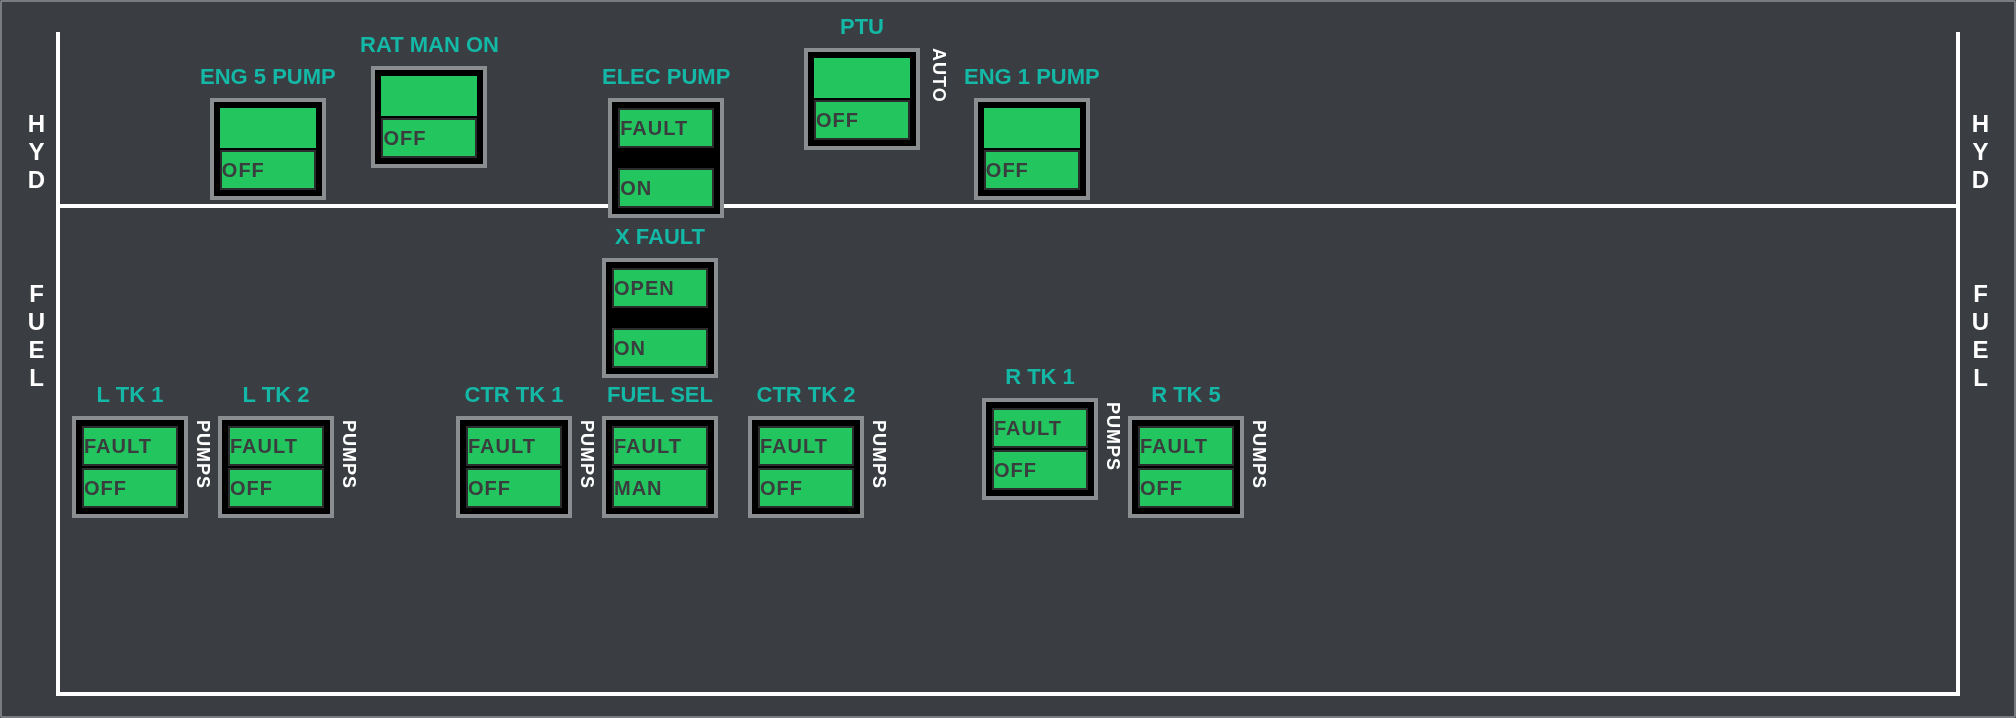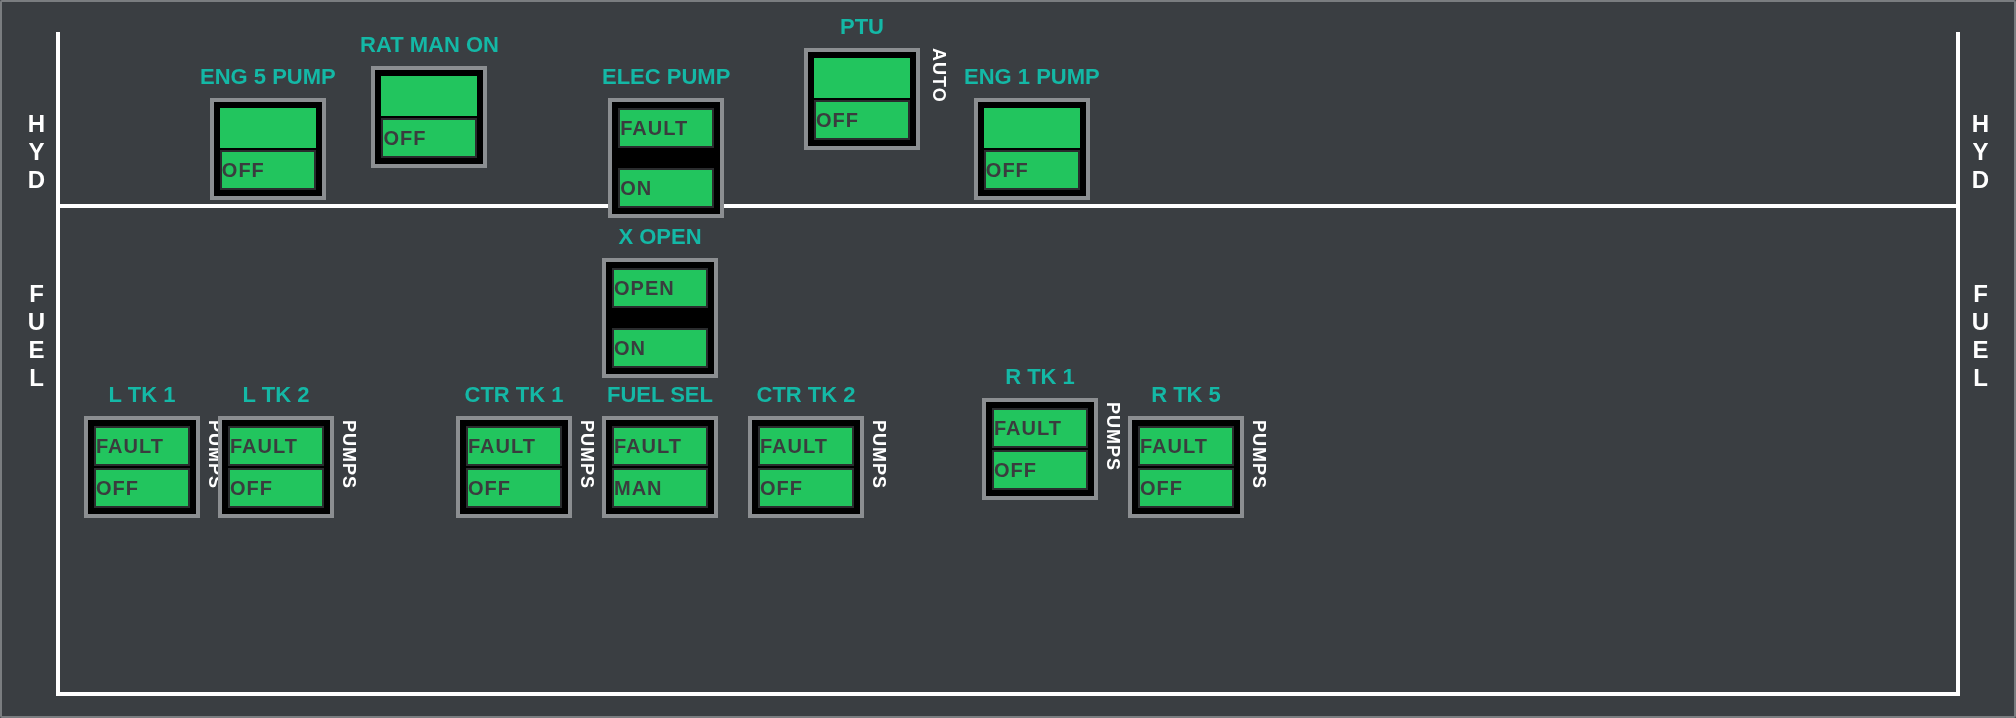--- a/index.html
+++ b/index.html
@@ -166,32 +166,32 @@
       <div class="cell blank">
           <span></span>
         </div>
       <div class="cell">
           <span>OFF</span>
         </div>
     </div>
   </div>
 
   <div class="unit" style="left:600px; top:222px">
-    <div class="title">X OPEN</div>
+    <div class="title">X FAULT</div>
     <div class="korry tall">
       <div class="cell">
           <span>OPEN</span>
         </div>
       <div class="cell">
           <span>ON</span>
         </div>
     </div>
   </div>
 
-  <div class="unit" style="left:82px; top:380px">
+  <div class="unit" style="left:70px; top:380px">
     <div class="title">L TK 1</div>
     <div class="korry">
       <div class="cell">
           <span>FAULT</span>
         </div>
       <div class="cell">
           <span>OFF</span>
         </div>
     </div>
     <div class="side-label" style="left:120px; top:38px">PUMPS</div>

